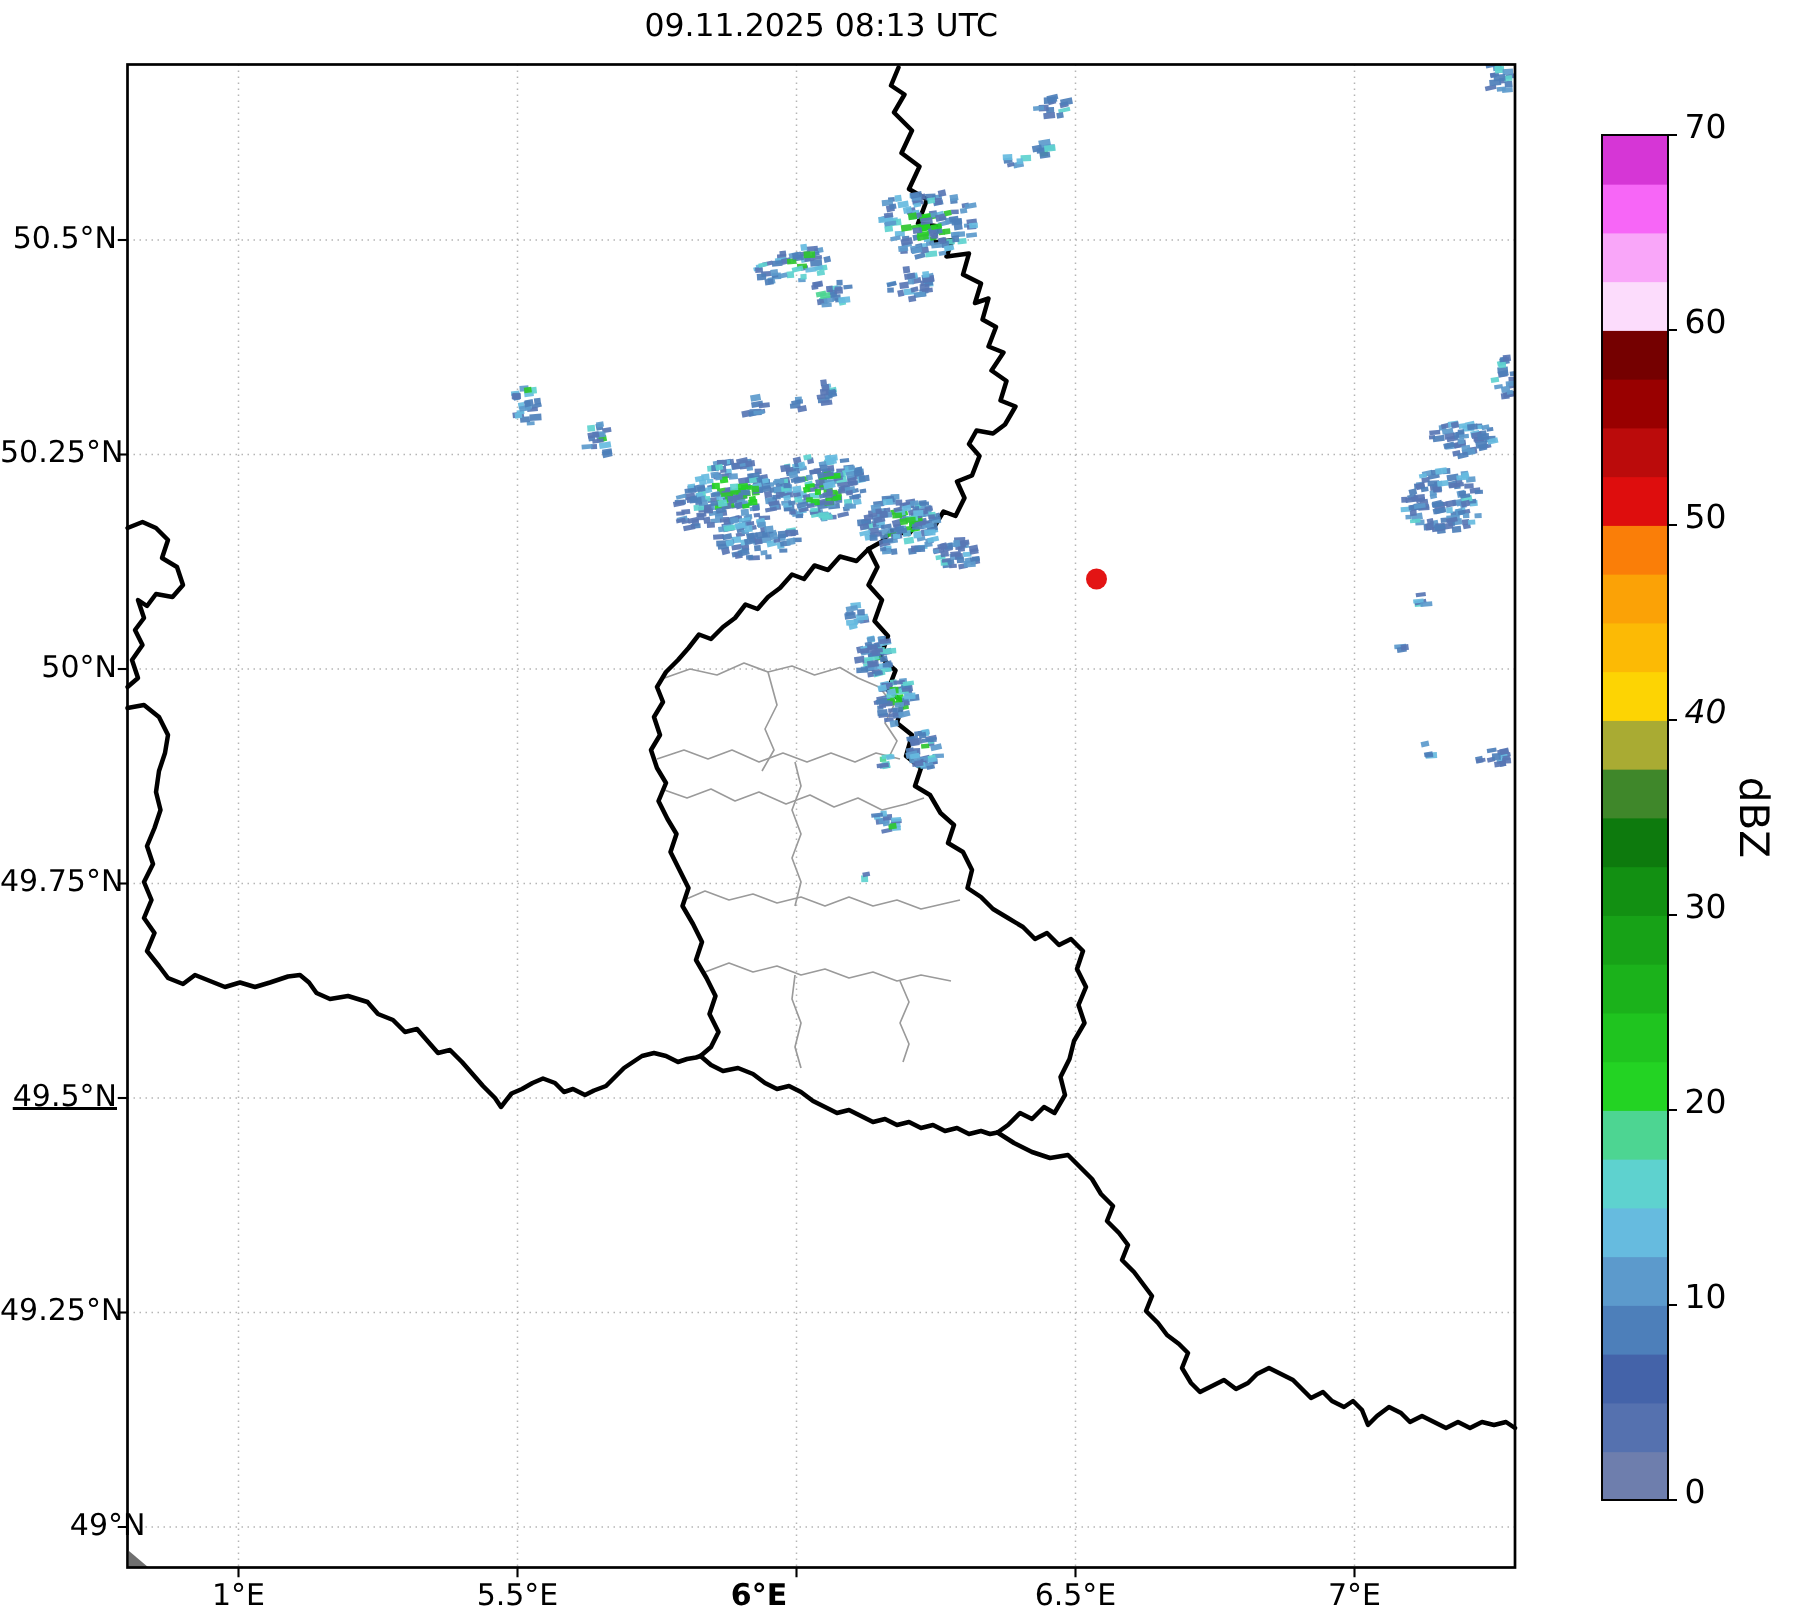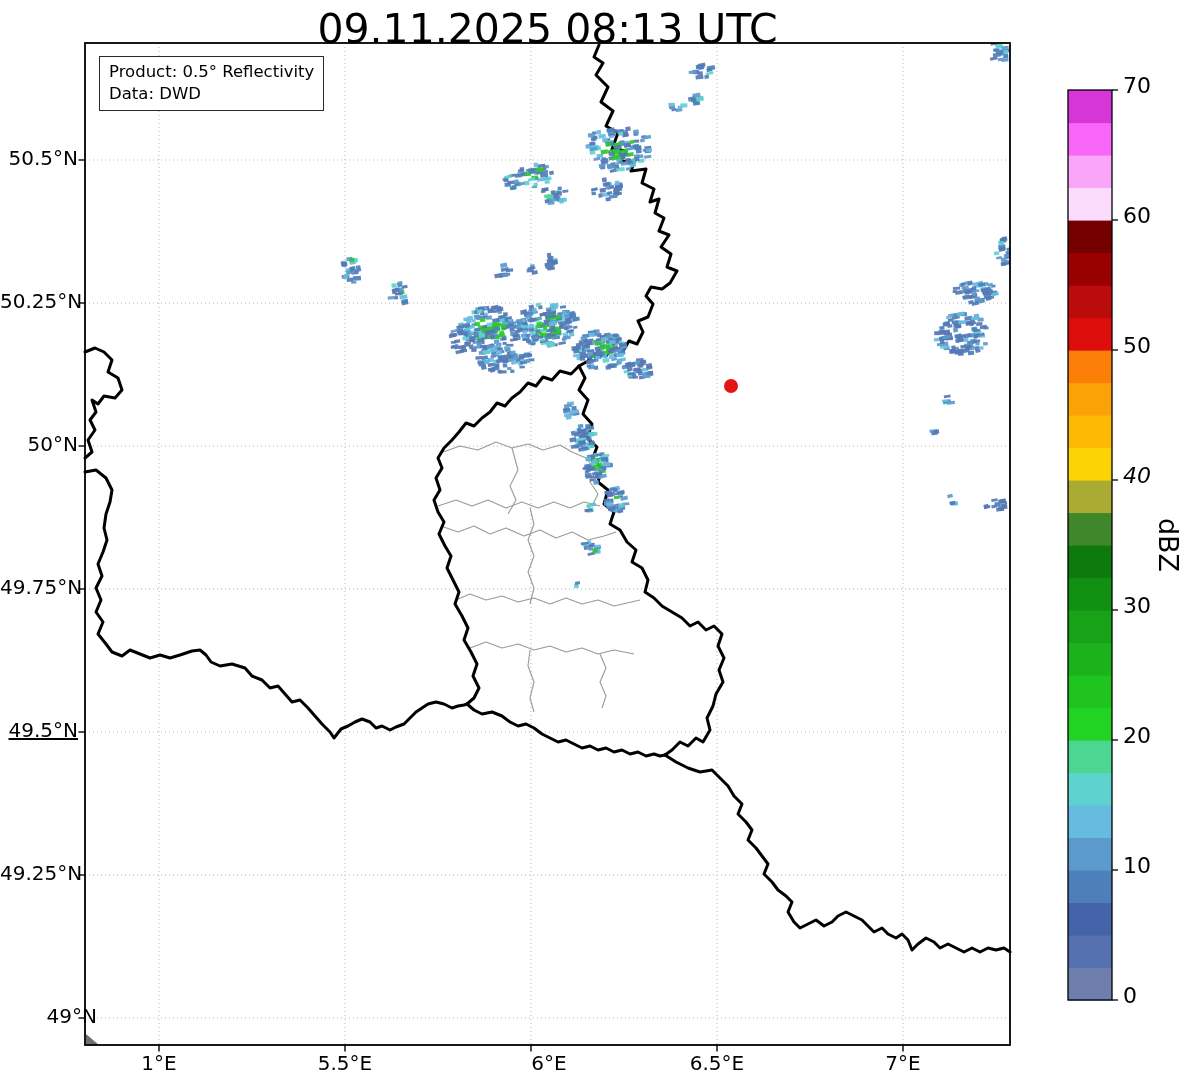--- a/index.html
+++ b/index.html
@@ -1,20 +1,20 @@
 <!DOCTYPE html>
 <html><head>
 <meta charset="utf-8">
 <style>
   html,body{margin:0;padding:0;background:#ffffff;}
   body{width:1202px;height:1081px;position:relative;overflow:hidden;
        font-family:"DejaVu Sans","Liberation Sans",sans-serif;color:#000;}
   #figure{position:absolute;inset:0;}
   #title{position:absolute;left:85px;top:5px;width:925px;text-align:center;
-         font-size:41px;letter-spacing:0px;}
+         font-size:21px;letter-spacing:0px;}
   #map-svg{position:absolute;left:0;top:0;}
   #legend-box{position:absolute;left:99px;top:56px;background:#ffffff;
          border:1.4px solid #2a2a2a;padding:4px 9px 5px 9px;font-size:16.5px;line-height:1.32;}
   .xlab{position:absolute;width:90px;text-align:center;font-size:20px;top:1051px;}
   .ylab{position:absolute;width:78px;text-align:right;font-size:20px;left:0px;}
   .cblab{position:absolute;font-size:22px;left:1123px;}
   #dbz-label{position:absolute;left:1132px;top:528px;width:70px;font-size:27px;
          transform:rotate(90deg);transform-origin:35px 17px;text-align:center;}
 </style>
 </head>
@@ -1341,29 +1341,25 @@
         <line x1="1112" y1="870" x2="1118" y2="870" stroke="#000" stroke-width="1.3"></line>
         <line x1="1112" y1="740" x2="1118" y2="740" stroke="#000" stroke-width="1.3"></line>
         <line x1="1112" y1="610" x2="1118" y2="610" stroke="#000" stroke-width="1.3"></line>
         <line x1="1112" y1="480" x2="1118" y2="480" stroke="#000" stroke-width="1.3"></line>
         <line x1="1112" y1="350" x2="1118" y2="350" stroke="#000" stroke-width="1.3"></line>
         <line x1="1112" y1="220" x2="1118" y2="220" stroke="#000" stroke-width="1.3"></line>
         <line x1="1112" y1="90" x2="1118" y2="90" stroke="#000" stroke-width="1.3"></line>
       </g>
   </svg>
 
-  <div id="legend-box">
-    <div>Product: 0.5° Reflectivity</div>
-    <div>Data: DWD</div>
-  </div>
 
   <div id="x-axis-labels">
       <span class="xlab" style="left: 114px;">1°E</span>
       <span class="xlab" style="left: 300px;">5.5°E</span>
-      <span class="xlab" style="left: 504px;">6°E</span>
+      <span class="xlab" style="left: 461px; font-weight: bold;">6°E</span>
       <span class="xlab" style="left: 672px;">6.5°E</span>
       <span class="xlab" style="left: 858px;">7°E</span>
     </div>
   <div id="y-axis-labels">
       <span class="ylab" style="top: 146px;">50.5°N</span>
       <span class="ylab" style="top: 289px;">50.25°N</span>
       <span class="ylab" style="top: 432px;">50°N</span>
       <span class="ylab" style="top: 575px;">49.75°N</span>
       <span class="ylab" style="top: 718px; text-decoration: underline;">49.5°N</span>
       <span class="ylab" style="top: 861px;">49.25°N</span>

